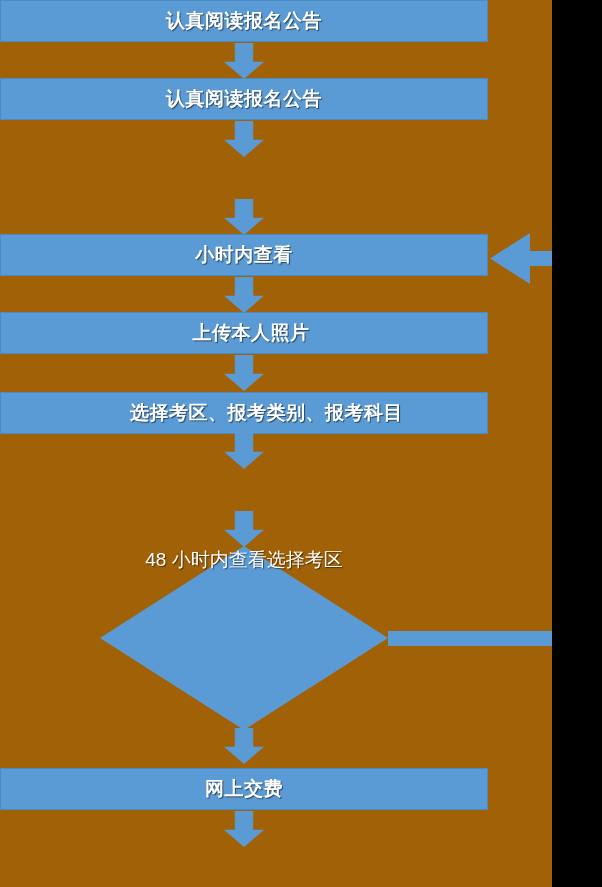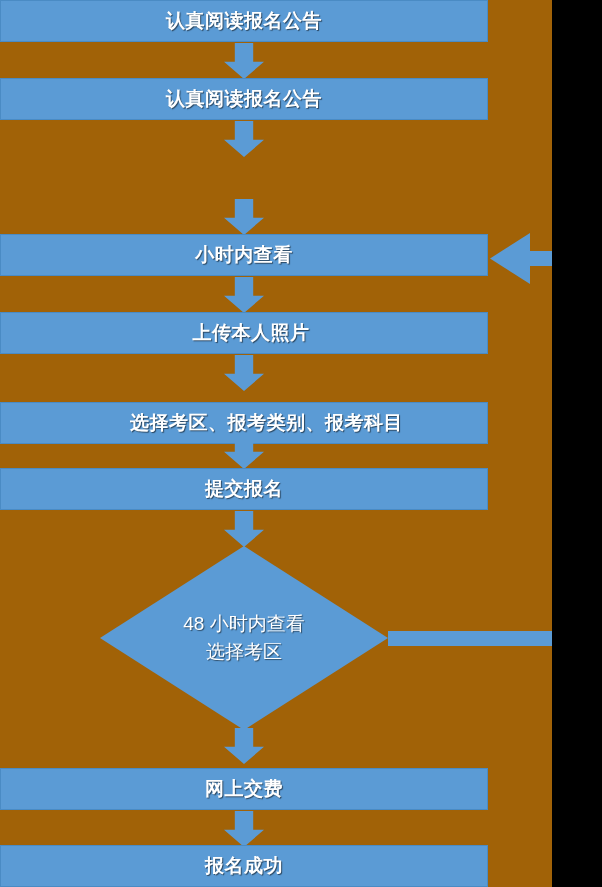--- a/index.html
+++ b/index.html
@@ -47,22 +47,21 @@
   .decision-shape {
     position: absolute;
     inset: 0;
     background: #5B9BD5;
     clip-path: polygon(50% 0%, 100% 50%, 50% 100%, 0% 50%);
   }
   .decision-label {
     position: absolute;
     inset: 0;
     display: flex;
-    flex-direction: column;
-    align-items: center;
+    flex-direction: row;
     justify-content: center;
     color: #FFFFFF;
     font-size: 19px;
     line-height: 1.5;
     text-shadow: 1px 1px 1px rgba(0,0,0,0.5);
     user-select: none;
   }
   .arrow-down {
     position: absolute;
     left: 224px;
@@ -114,29 +113,26 @@
   </div>
 
   <div class="arrow-down" style="top:277px;"></div>
 
   <div class="node process" style="top:312px;padding-left:14px;">
     <span>上传本人照片</span>
   </div>
 
   <div class="arrow-down" style="top:355px;"></div>
 
-  <div class="node process" style="top:402px;padding-left:45px;">
+  <div class="node process" style="top:392px;padding-left:45px;">
     <span>选择考区、报考类别、报考科目</span>
   </div>
 
   <div class="arrow-down" style="top:433px;"></div>
 
-  <div class="node process" style="top:468px;">
-    <span>提交报名</span>
-  </div>
 
   <div class="arrow-down" style="top:511px;"></div>
 
   <div class="decision-wrap">
     <div class="decision-shape"></div>
     <div class="decision-label">
       <span>48 小时内查看</span>
       <span>选择考区</span>
     </div>
   </div>
@@ -147,17 +143,14 @@
   <div class="loop-head"></div>
 
   <div class="arrow-down" style="top:728px;"></div>
 
   <div class="node process" style="top:768px;justify-content:center;">
     <span>网上交费</span>
   </div>
 
   <div class="arrow-down" style="top:811px;"></div>
 
-  <div class="node process" style="top:845px;">
-    <span>报名成功</span>
-  </div>
 
 </div>
 
 </body></html>

